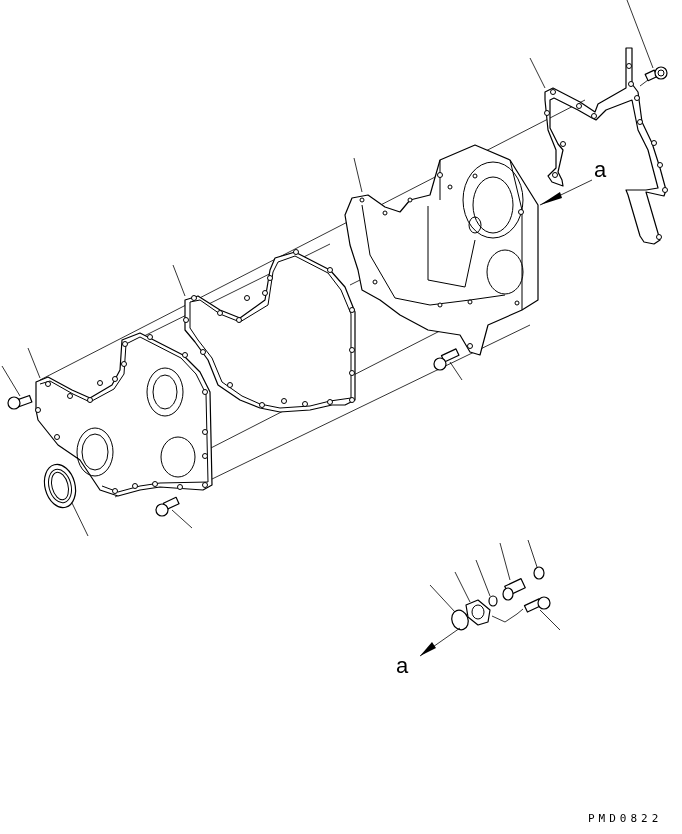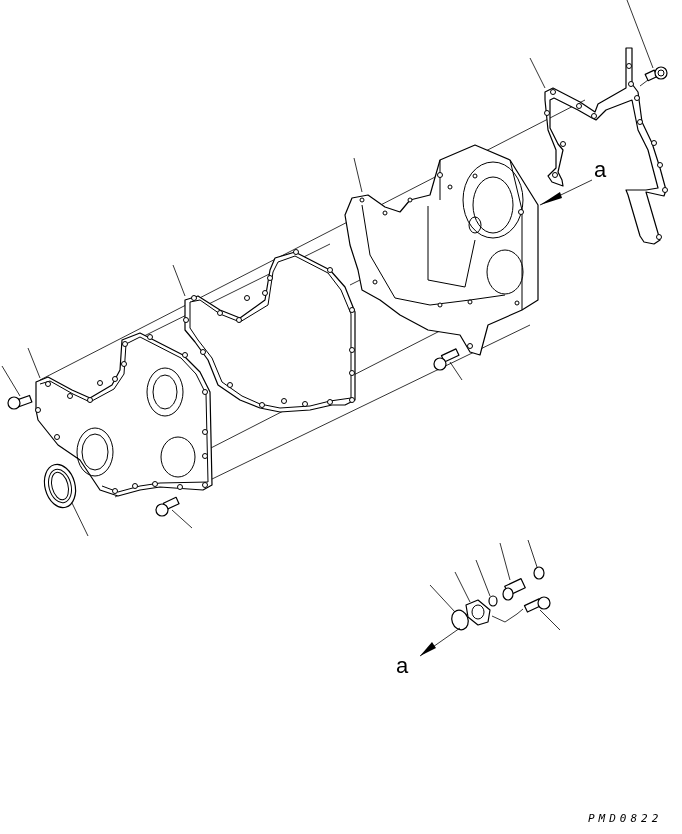--- a/index.html
+++ b/index.html
@@ -3,21 +3,21 @@
 <meta charset="utf-8">
 <style>
   html, body { margin: 0; padding: 0; background: #ffffff; }
   #canvas { position: relative; width: 682px; height: 834px; background: #ffffff; overflow: hidden; }
   svg { position: absolute; left: 0; top: 0; }
   .ln { stroke: #000; stroke-width: 1; fill: none; }
   .thin { stroke: #000; stroke-width: 0.8; fill: none; }
   .part { stroke: #000; stroke-width: 1.2; fill: #fff; stroke-linejoin: round; }
   .hole { stroke: #000; stroke-width: 1; fill: #fff; }
   .label { position: absolute; font-family: "Liberation Sans", sans-serif; font-size: 22px; color: #000; line-height: 1; }
-  .code { position: absolute; font-family: "DejaVu Sans Mono", monospace; font-size: 11px; letter-spacing: 4px; color: #000; font-style: italic; }
+  .code { position: absolute; font-family: "DejaVu Sans Mono", monospace; font-size: 11px; letter-spacing: 4px; color: #000; }
 </style>
 </head>
 <body>
 
 <div id="canvas">
 <svg width="682" height="834" viewBox="0 0 682 834">
 
   <g>
     <line class="thin" x1="40" y1="380" x2="585" y2="100"></line>
     <line class="thin" x1="115" y1="497" x2="520" y2="290"></line>

